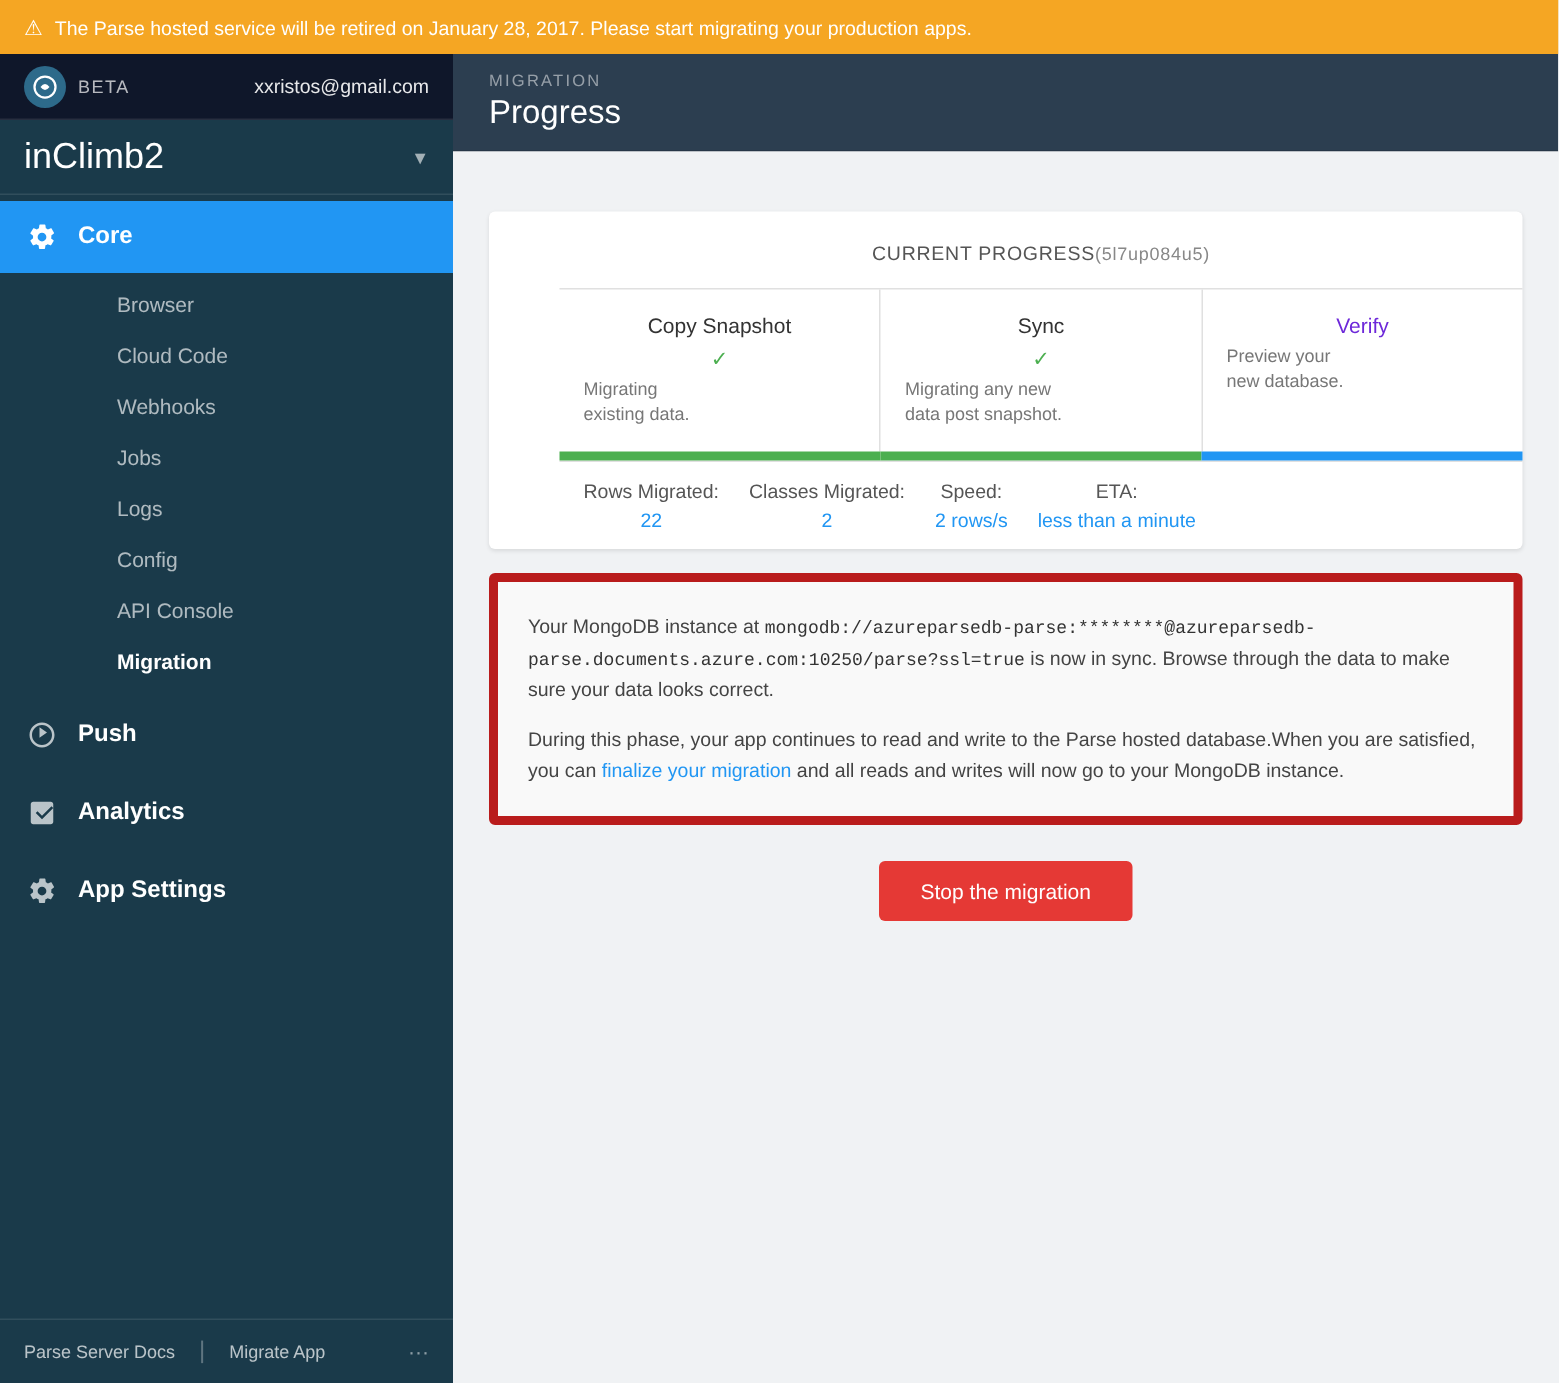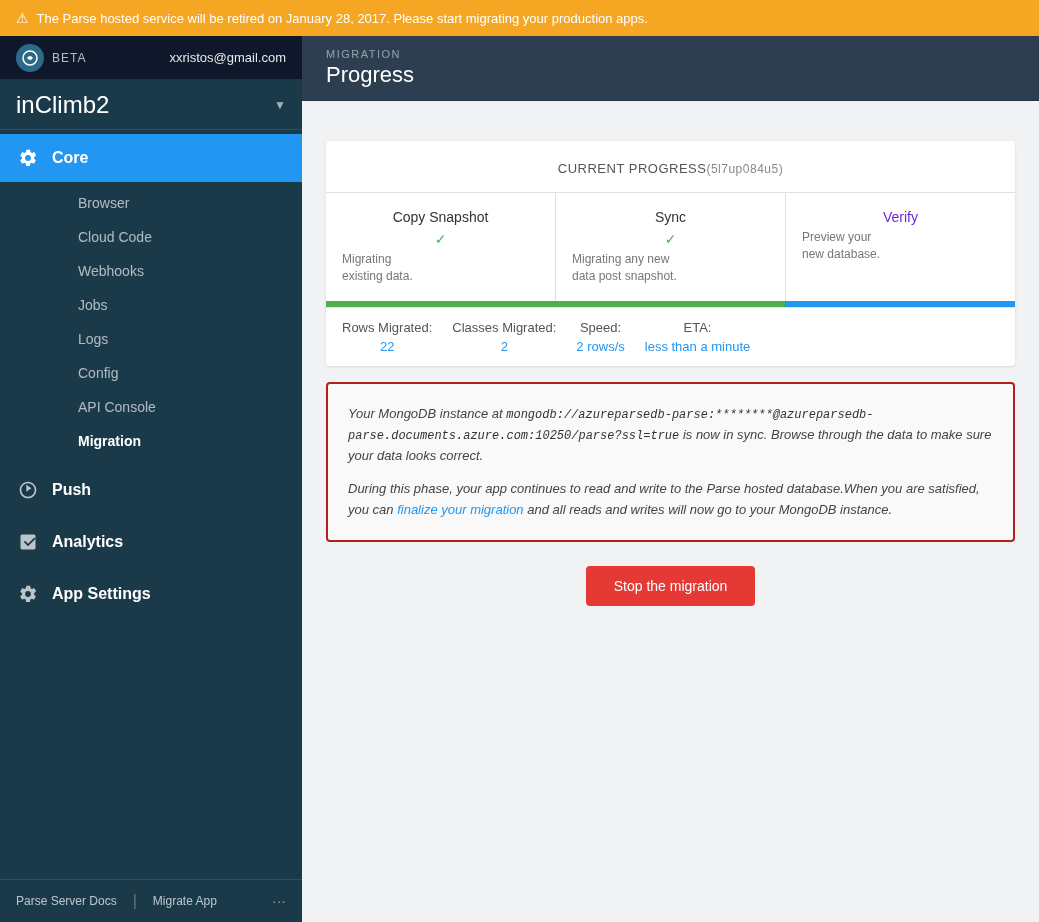--- a/index.html
+++ b/index.html
@@ -194,20 +194,21 @@
       align-items: center;
     }
 
     
     .progress-card {
       background: white;
       border-radius: 4px;
       width: 100%;
       max-width: 700px;
       box-shadow: 0 1px 3px rgba(0,0,0,0.1);
+      padding-left: 47px;
     }
 
     .current-progress-label {
       text-align: center;
       padding: 20px 20px 16px;
       font-size: 13px;
       color: #555;
       letter-spacing: 0.5px;
     }
     .current-progress-label .progress-id {
@@ -283,30 +284,29 @@
       flex-direction: column;
     }
     .stat-value {
       color: #2196f3;
       font-weight: 500;
     }
 
     
     .info-box {
       background: #f9f9f9;
-      border: 2px solid #b91c1c;
+      border: 6px solid #b91c1c;
       border-radius: 4px;
       padding: 20px;
       margin-top: 16px;
       width: 100%;
       max-width: 700px;
       font-size: 13px;
       line-height: 1.6;
       color: #444;
-      font-style: italic;
     }
     .info-box code {
       font-family: 'Courier New', monospace;
       font-size: 12px;
       background: none;
       color: #333;
     }
     .info-link {
       color: #2196f3;
     }

